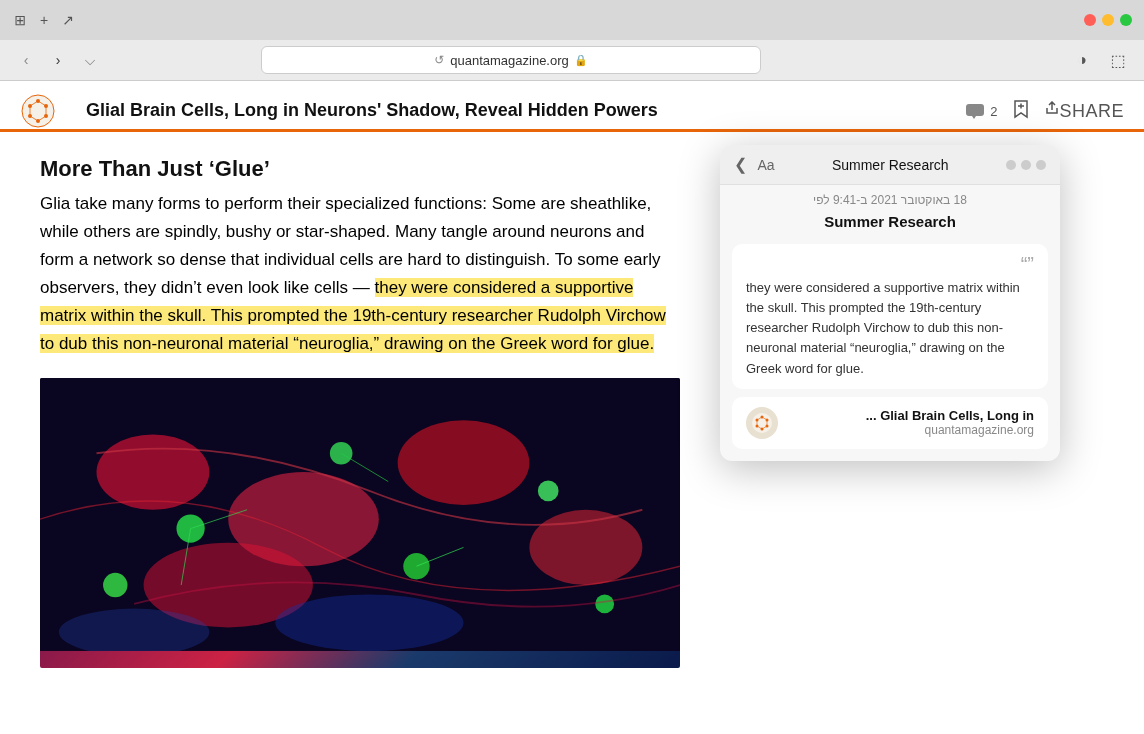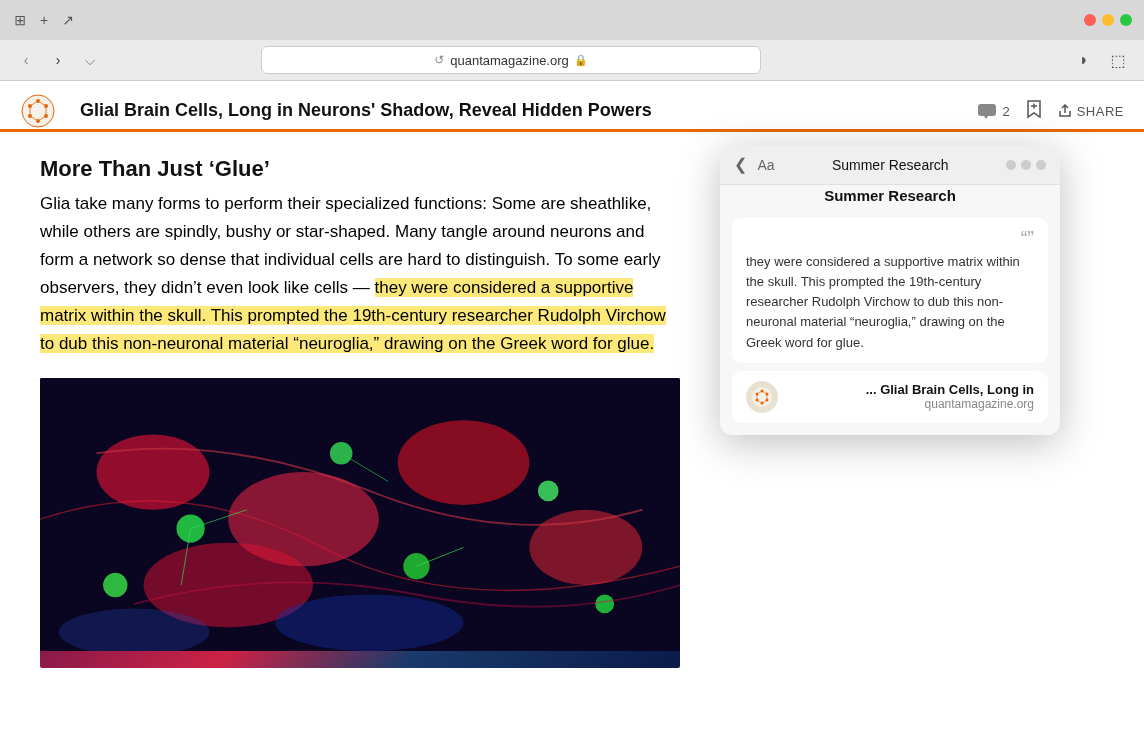--- a/index.html
+++ b/index.html
@@ -143,21 +143,21 @@
       padding: 12px 20px 0 20px;
       display: flex;
       align-items: center;
       justify-content: space-between;
       border-bottom: 3px solid #e8650a;
     }
 
     .article-header-left {
       display: flex;
       align-items: center;
-      gap: 24px;
+      gap: 30px;
     }
 
     .quanta-logo {
       width: 36px;
       height: 36px;
     }
 
     .article-title {
       font-size: 18px;
       font-weight: 600;
@@ -184,23 +184,22 @@
     }
 
     .bookmark-btn {
       color: #555;
       font-size: 18px;
     }
 
     .share-btn {
       display: flex;
       align-items: flex-start;
-      gap: 5px;
-      color: #555;
-      font-size: 13px;
+      color: #555;
+      font-size: 18px;
       font-weight: 500;
       letter-spacing: 0.5px;
     }
 
     
     .content-area {
       display: flex;
       height: calc(734px - 80px - 50px);
       background: #fff;
       overflow: hidden;
@@ -533,20 +532,21 @@
     <div class="notes-back-btn">❮</div>
     <div class="notes-share-icon">Aa</div>
     <div class="notes-title">Summer Research</div>
     <div class="notes-header-dots">
       <div class="notes-dot"></div>
       <div class="notes-dot"></div>
       <div class="notes-dot"></div>
     </div>
   </div>
 
+  <div class="notes-date">18 באוקטובר 2021 ב-9:41 לפי</div>
   <div class="notes-note-title">Summer Research</div>
 
   <div class="quote-card">
     <div class="quote-marks">“”</div>
     <div class="quote-text">they were considered a supportive matrix within the skull. This prompted the 19th-century researcher Rudolph Virchow to dub this non-neuronal material “neuroglia,” drawing on the Greek word for glue.</div>
   </div>
 
   <div class="source-card">
     <div class="source-logo">
 

